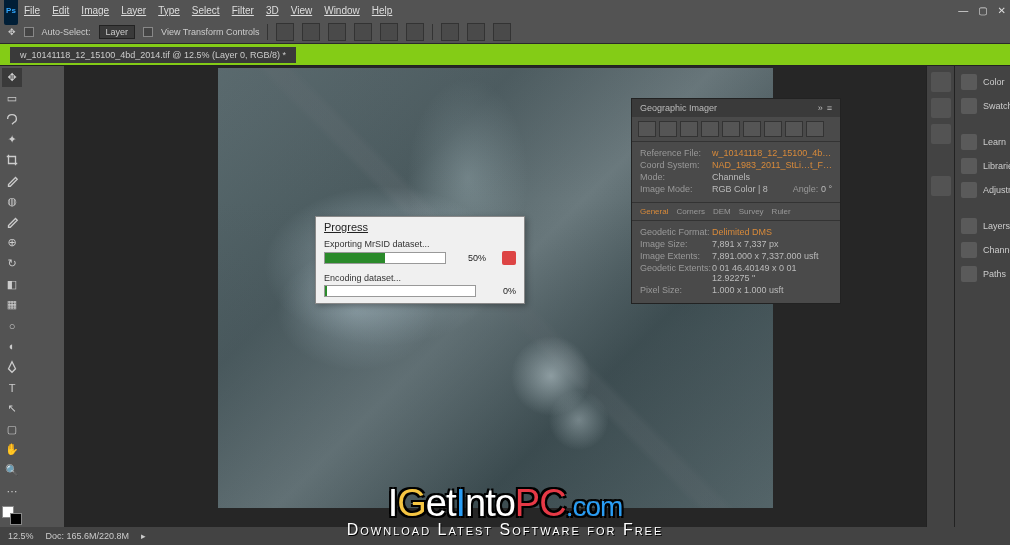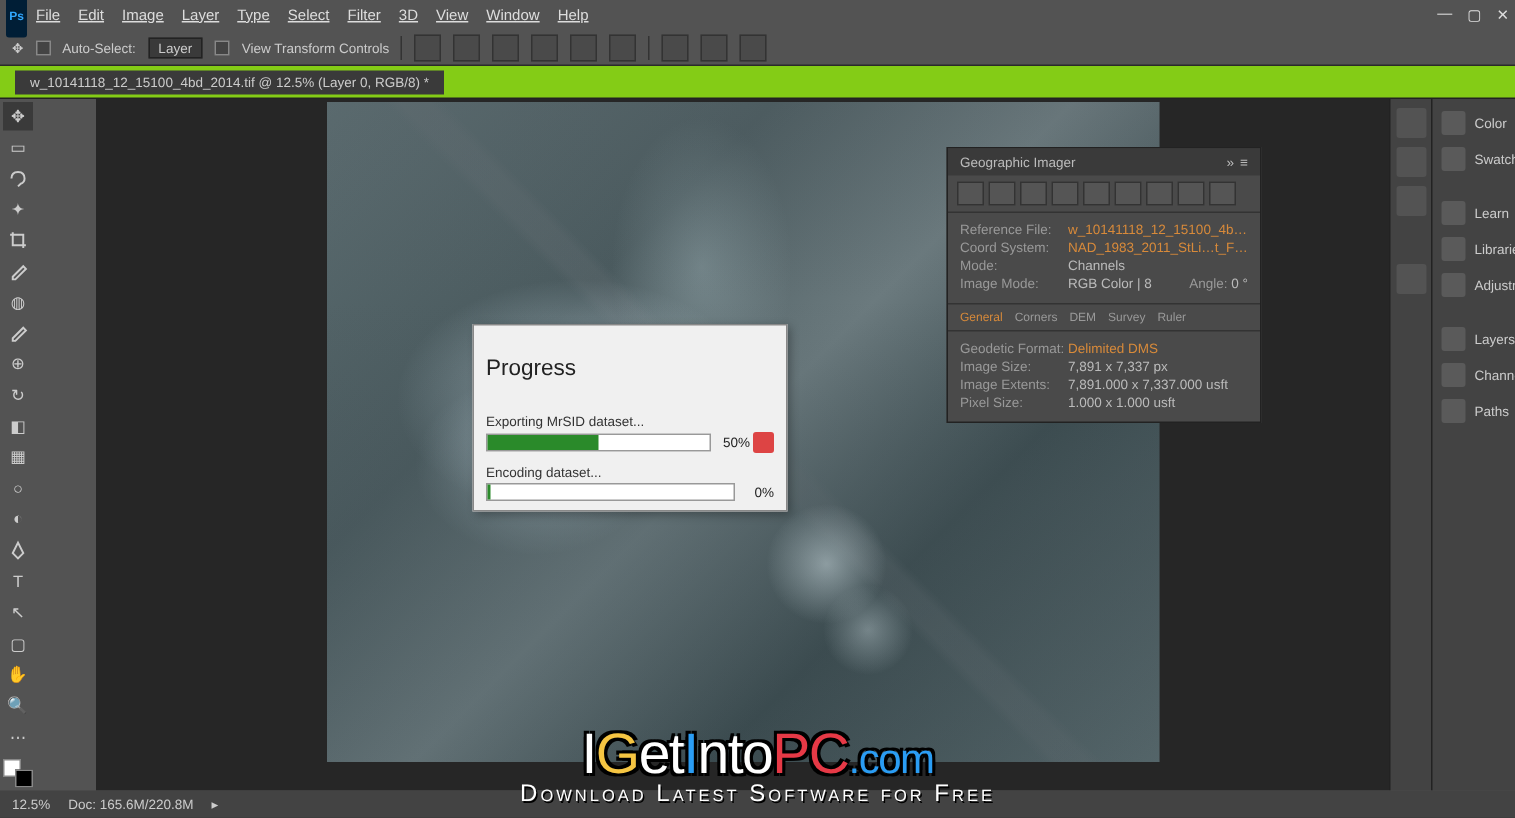--- a/index.html
+++ b/index.html
@@ -70,24 +70,24 @@
 .gi-row { display: flex; margin-bottom: 2px; }
 .gi-row .lbl { width: 72px; color: #999; }
 .gi-row .val { color: #d88a3a; flex: 1; overflow: hidden; text-overflow: ellipsis; white-space: nowrap; }
 .gi-row .val2 { color: #bbb; flex: 1; }
 .gi-tabs { display: flex; gap: 8px; padding: 4px 8px; border-top: 1px solid #333; border-bottom: 1px solid #333; font-size: 8px; }
 .gi-tabs .t { color: #999; }
 .gi-tabs .t.act { color: #d88a3a; }
 
 
 .progress-dlg { position: absolute; top: 216px; left: 315px; width: 210px; background: #f0f0f0; border: 1px solid #888; font-size: 10px; color: #222; box-shadow: 2px 2px 6px rgba(0,0,0,0.3); z-index: 10; }
-.progress-dlg .title { padding: 20px 8px; font-size: 15px; }
+.progress-dlg .title { padding: 4px 8px; font-size: 11px; text-decoration: underline; }
 .progress-dlg .section { padding: 2px 8px 6px; }
 .progress-dlg .task { font-size: 9px; color: #333; margin-bottom: 2px; }
-.progress-dlg .bar-row { display: flex; align-items: center; gap: 2px; }
+.progress-dlg .bar-row { display: flex; align-items: center; gap: 16px; }
 .progress-dlg .bar { flex: 1; height: 12px; border: 1px solid #999; background: #fff; position: relative; }
 .progress-dlg .bar .fill { height: 100%; background: #2a8a2a; }
 .progress-dlg .pct { font-size: 9px; width: 24px; text-align: right; }
 .progress-dlg .stop { width: 14px; height: 14px; background: #d44; border-radius: 2px; }
 
 
 .statusbar { position: absolute; bottom: 0; left: 0; right: 0; height: 18px; background: #434343; display: flex; align-items: center; padding: 0 8px; font-size: 9px; color: #ccc; gap: 12px; }
 
 
 .watermark { position: absolute; bottom: 6px; left: 50%; transform: translateX(-50%); text-align: center; z-index: 20; pointer-events: none; }
@@ -246,20 +246,24 @@
           </div>
         <div class="gi-row">
             <span class="lbl">Image Size:</span>
             <span class="val2">7,891 x 7,337 px</span>
           </div>
         <div class="gi-row">
             <span class="lbl">Image Extents:</span>
             <span class="val2">7,891.000 x 7,337.000 usft</span>
           </div>
         <div class="gi-row">
+            <span class="lbl">Geodetic Extents:</span>
+            <span class="val2">0 01 46.40149 x 0 01 12.92275 "</span>
+          </div>
+        <div class="gi-row">
             <span class="lbl">Pixel Size:</span>
             <span class="val2">1.000 x 1.000 usft</span>
           </div>
       </div>
     </div>
   </div>
 
   <div class="right-strip">
     <div class="ic"></div>
     <div class="ic"></div>

